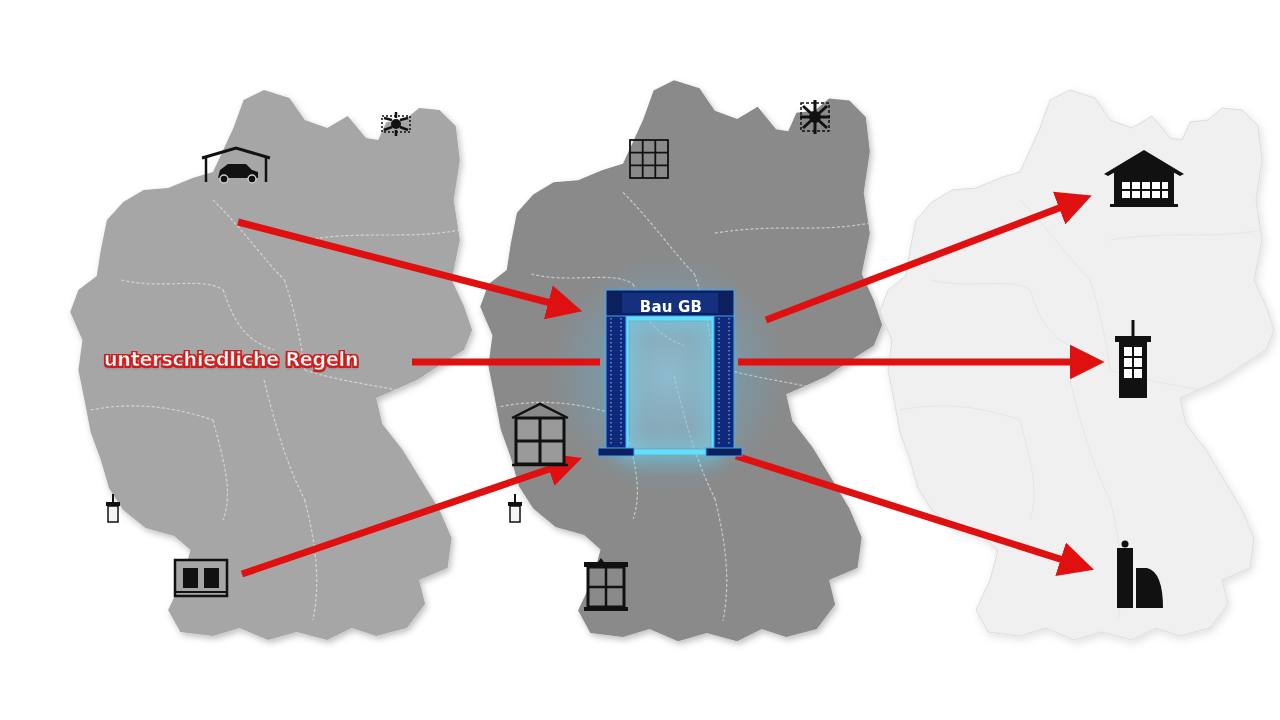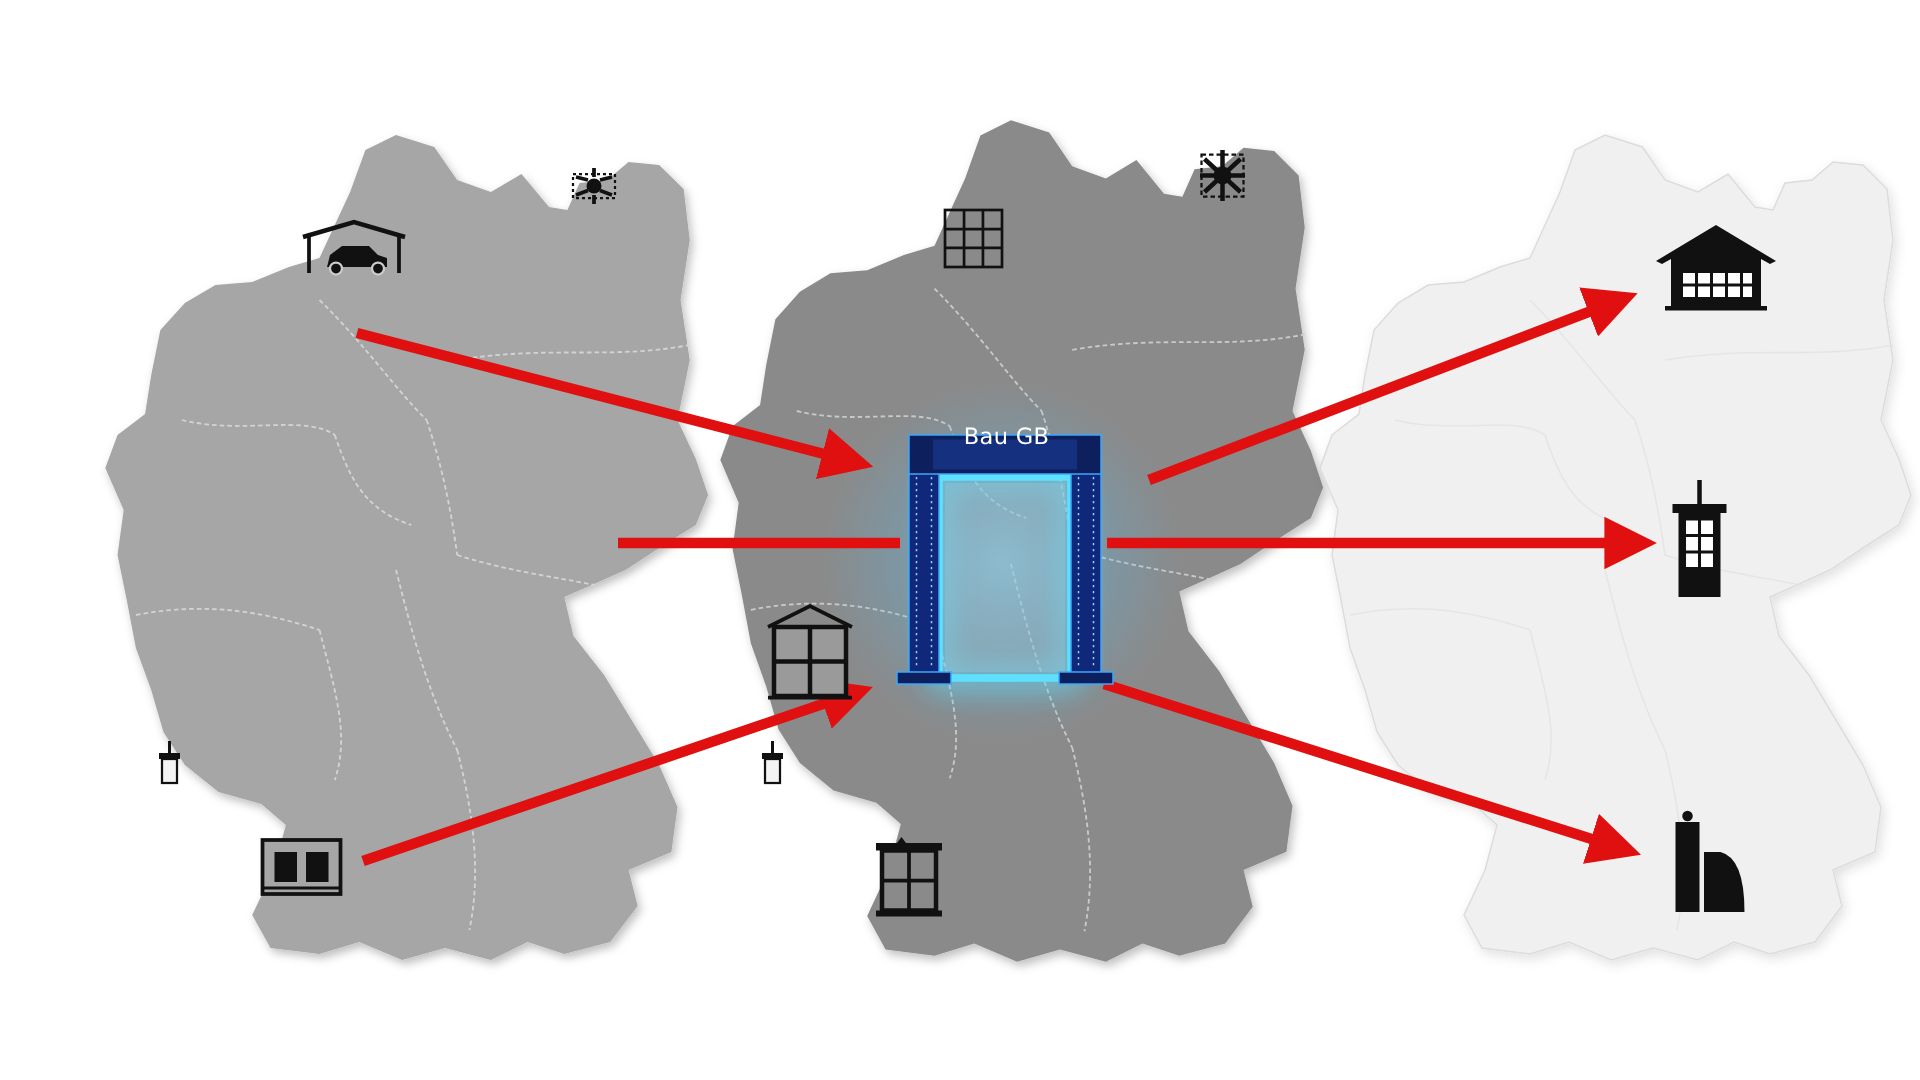--- a/index.html
+++ b/index.html
@@ -21,24 +21,24 @@
     color: #ffffff;
     -webkit-text-stroke: 0.6px #d11a1a;
     text-shadow:
       -1.5px -1.5px 0 #d11a1a, 1.5px -1.5px 0 #d11a1a,
       -1.5px 1.5px 0 #d11a1a, 1.5px 1.5px 0 #d11a1a,
       0 2px 3px rgba(0,0,0,0.35);
     white-space: nowrap;
   }
   .baugb-title {
     position: absolute;
-    left: 610px; top: 280px; width: 122px; height: 22px;
+    left: 610px; top: 296px; width: 122px; height: 22px;
     display: flex; align-items: center; justify-content: center;
     font-family: "DejaVu Sans", sans-serif;
-    font-weight: normal;
+    font-weight: bold;
     font-size: 15px;
     color: #ffffff;
     letter-spacing: 0.2px;
   }
 </style>
 </head>
 <body>
 
 <div class="stage">
 
@@ -226,15 +226,16 @@
           <rect x="19" y="49" width="8" height="9"></rect>
     </g>
   </g>
   <g transform="translate(1117,540)">
     <circle cx="8" cy="4" r="3.5" fill="#111"></circle>
     <rect x="0" y="8" width="16" height="60" fill="#111"></rect>
     <path d="M19,68 L19,28 L30,28 Q46,32 46,68 Z" fill="#111"></path>
   </g>
 </svg>
 
+<div class="label-regeln">unterschiedliche Regeln</div>
 <div class="baugb-title">Bau GB</div>
 
 </div>
 
 </body></html>

